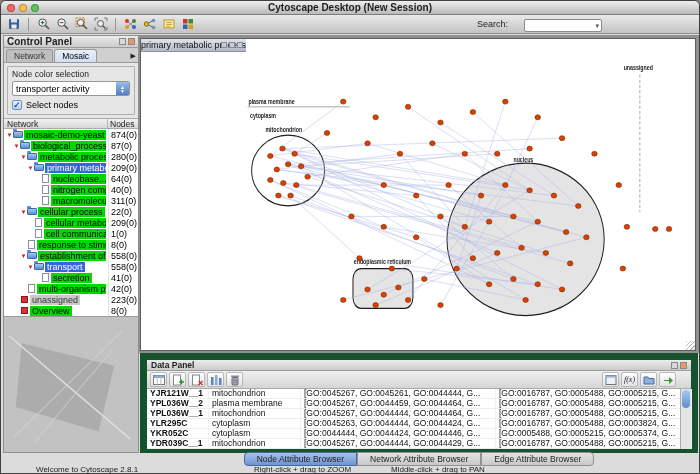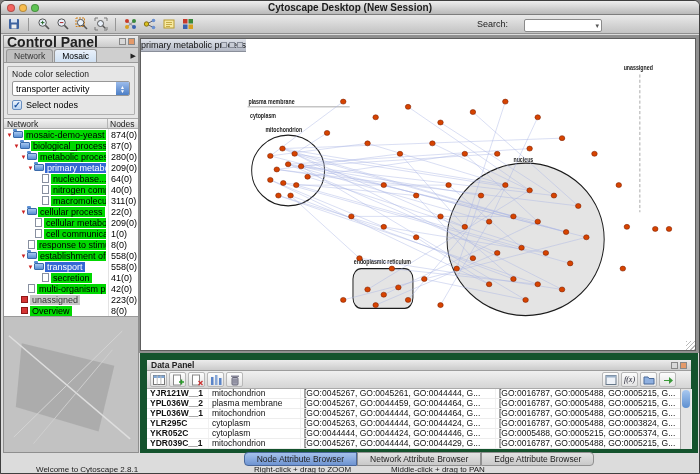--- a/index.html
+++ b/index.html
@@ -44,21 +44,21 @@
   .rshape{fill:none;stroke:#1c1c1c;stroke-width:1.2}
   .rshape.gray{fill:#e4e4e4}
   .dline{stroke:#8f8f8f;stroke-width:.8;stroke-dasharray:3,2}
   #net-edges line{stroke-width:.65;opacity:.72}
   .grip{position:absolute;right:0;bottom:0;width:9px;height:9px;
         background:repeating-linear-gradient(135deg,#bbb 0 1px,transparent 1px 3px)}
   
   .control-panel{position:absolute;left:2px;top:34px;width:136px;height:418px;
                  background:#e6e6e6;border:1px solid #8f8f8f;display:flex;flex-direction:column}
   .cp-header{height:12px;background:linear-gradient(#ececec,#cbcbcb);border-bottom:1px solid #9c9c9c;
-             display:flex;align-items:center;padding:0 3px;font-size:14px;font-weight:bold;color:#222;flex:none}
+             display:flex;align-items:center;padding:0 3px;font-size:10px;font-weight:bold;color:#222;flex:none}
   .cp-hicons{margin-left:auto;display:flex;gap:2px}
   .hic{width:7px;height:7px;border:1px solid #888;background:#d8d8d8;display:block}
   .hic.close{background:#e49a6a}
   .cp-tabs{height:15px;background:#cfcfcf;border-bottom:1px solid #999;display:flex;
            align-items:flex-end;padding:2px 2px 0;gap:1px;position:relative;flex:none}
   .cptab{font-size:8.5px;padding:1px 7px 1px;border:1px solid #979797;border-bottom:none;
          border-radius:3px 3px 0 0;background:#bfbfbf;color:#333}
   .cptab.active{background:linear-gradient(#e8f0fa,#cfe0f2);color:#000}
   .tab-scroll{position:absolute;right:2px;bottom:2px;font-size:7px;color:#222}
   .cp-select{margin:3px;border:1px solid #b0b0b0;border-radius:1px;padding:2px 4px 4px;flex:none}

